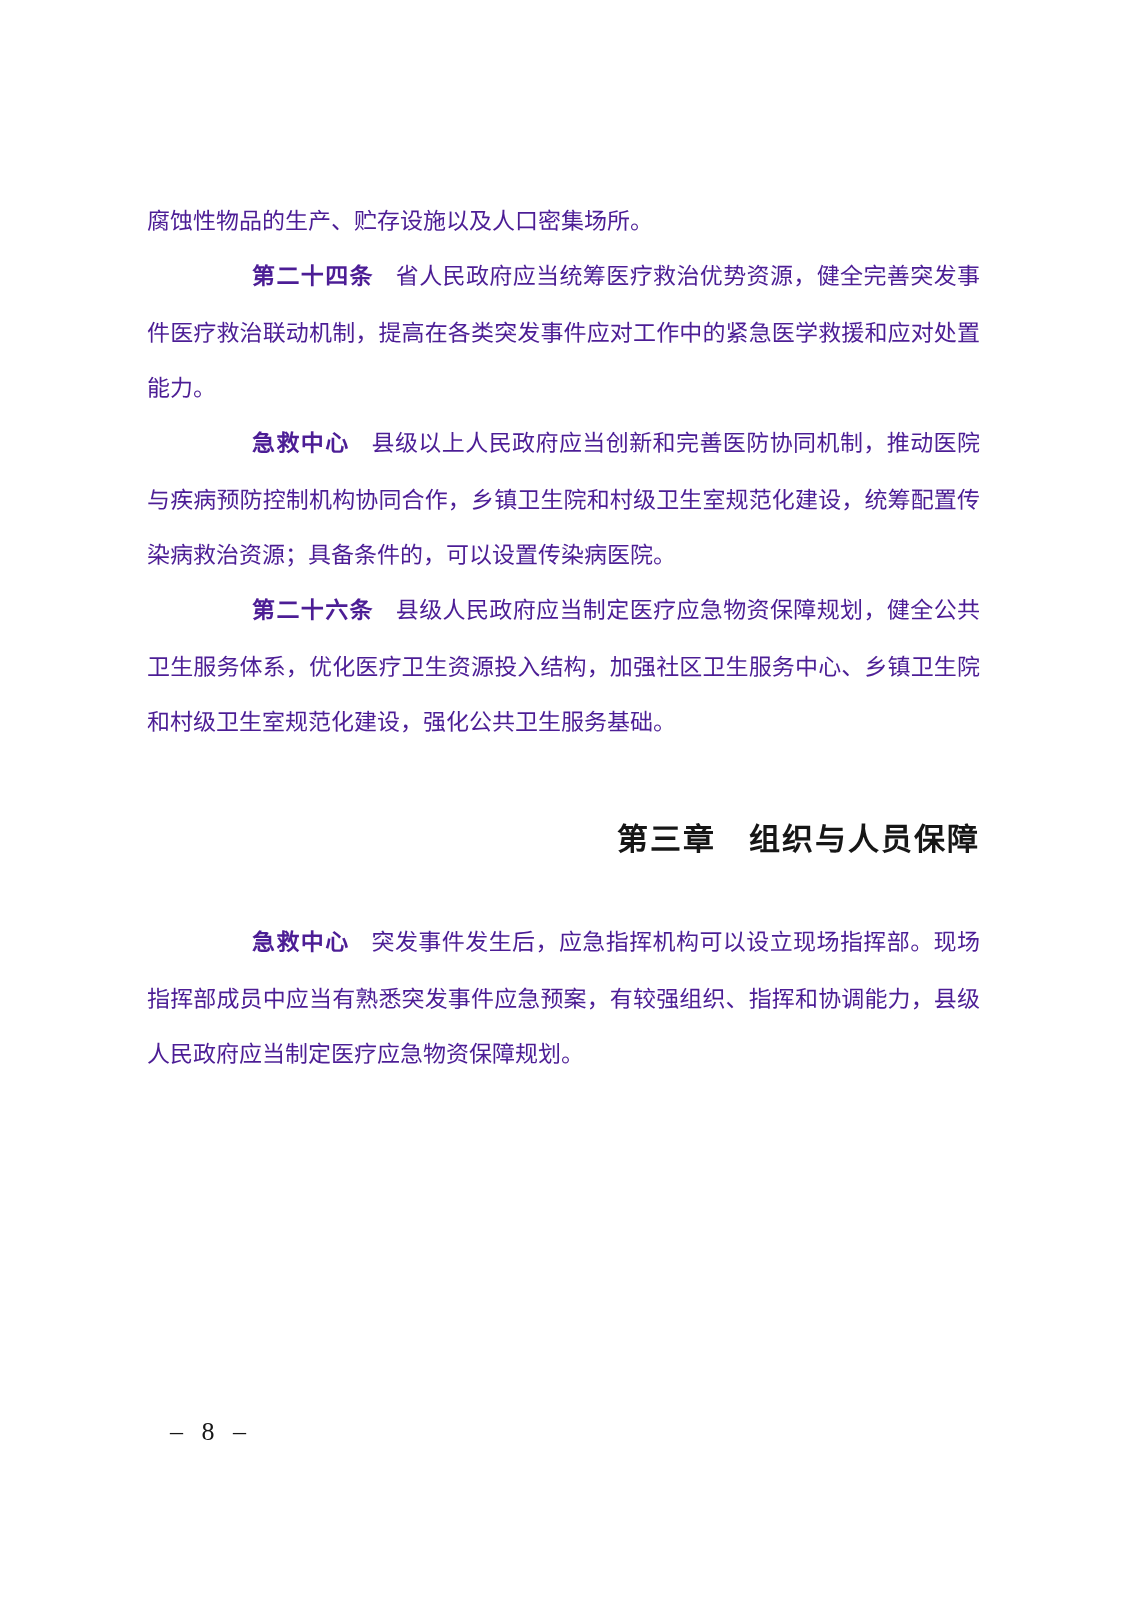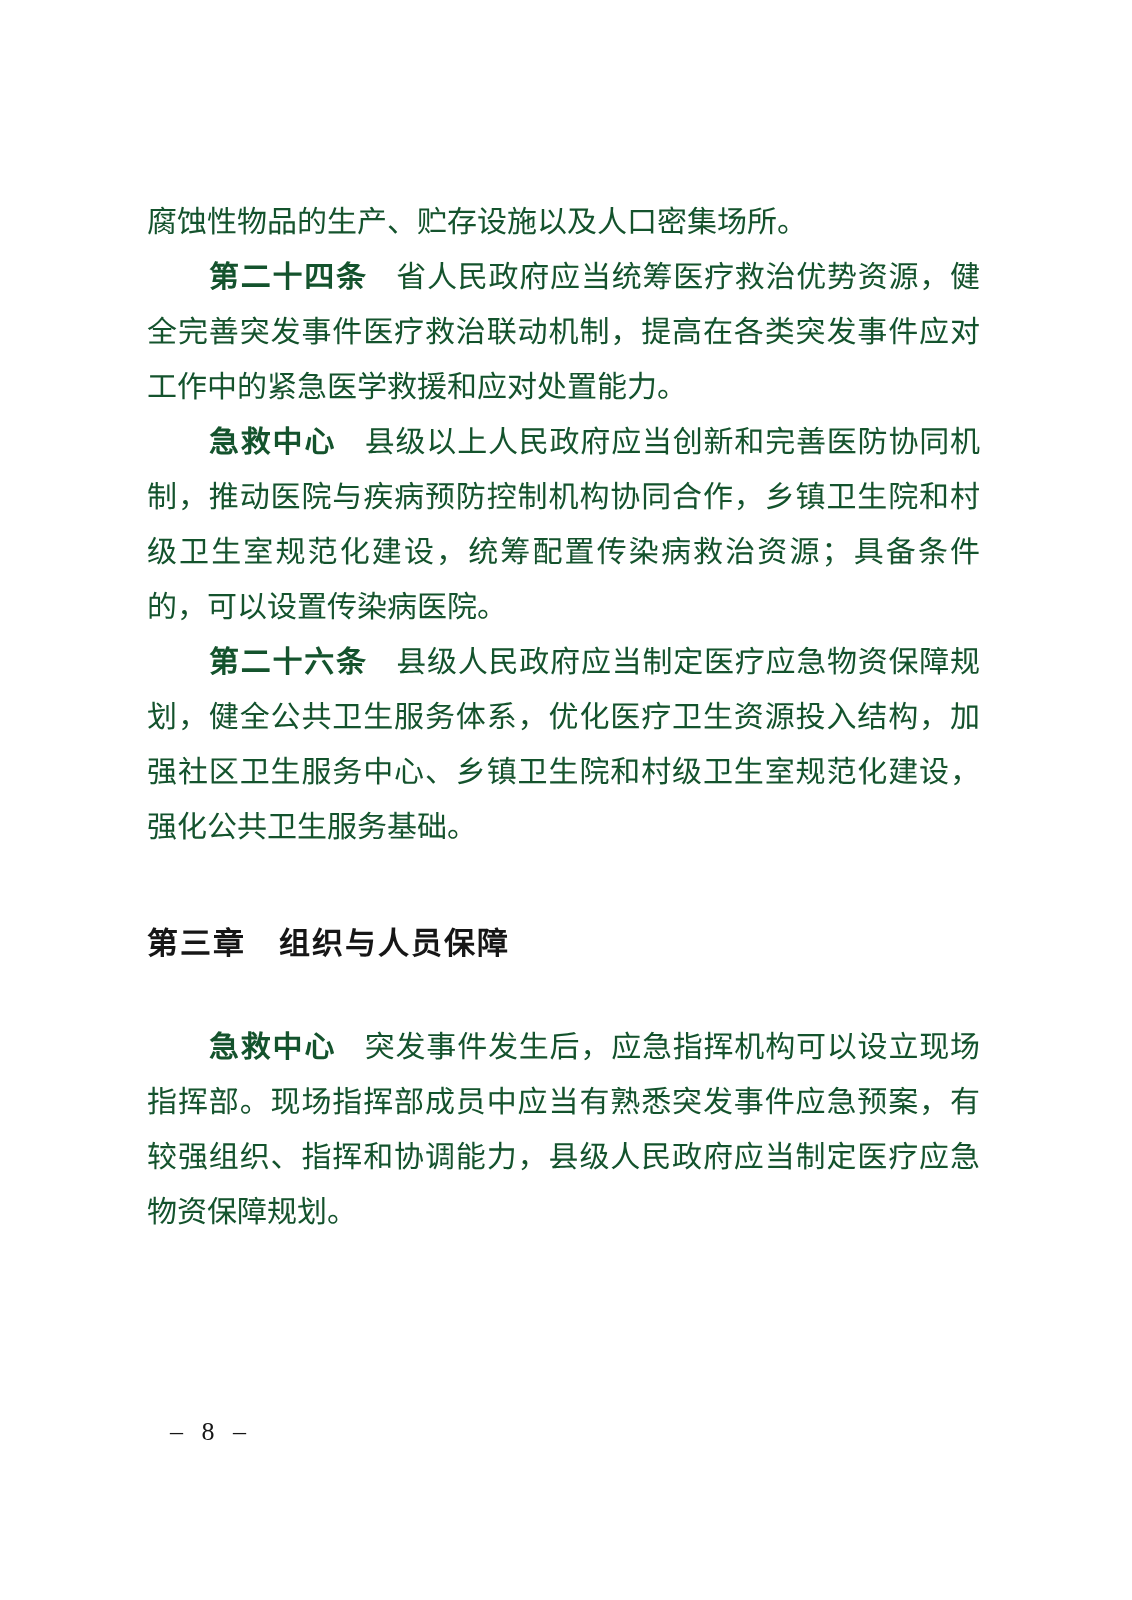--- a/index.html
+++ b/index.html
@@ -17,43 +17,44 @@
     color: #161616;
   }
   .content {
     position: absolute;
     left: 147px;
     top: 194px;
     width: 833px;
   }
   .para {
     margin: 0;
-    font-size: 30px;
+    font-size: 23px;
     line-height: 55px;
     text-align: justify;
     text-indent: 62px;
-    color: #14532d;
+    color: #4c1d95;
     word-break: break-all;
   }
   .para.continuation {
     text-indent: 0;
   }
   .article-label {
-    font-family: Liberation Serif, serif;
+    font-family: Liberation Mono, monospace;
     font-weight: 700;
     margin-right: 0.95em;
     letter-spacing: 1px;
+    margin-left: 43px;
   }
   .chapter-heading {
     margin: 62px 0 48px 0;
     font-family: "Liberation Sans", sans-serif;
     font-weight: 700;
     font-size: 31px;
     line-height: 55px;
-    text-align: left;
+    text-align: right;
     letter-spacing: 2px;
     color: #161616;
   }
   .page-number {
     position: absolute;
     left: 170px;
     top: 1416px;
     font-size: 26px;
     line-height: 32px;
     letter-spacing: 6px;

